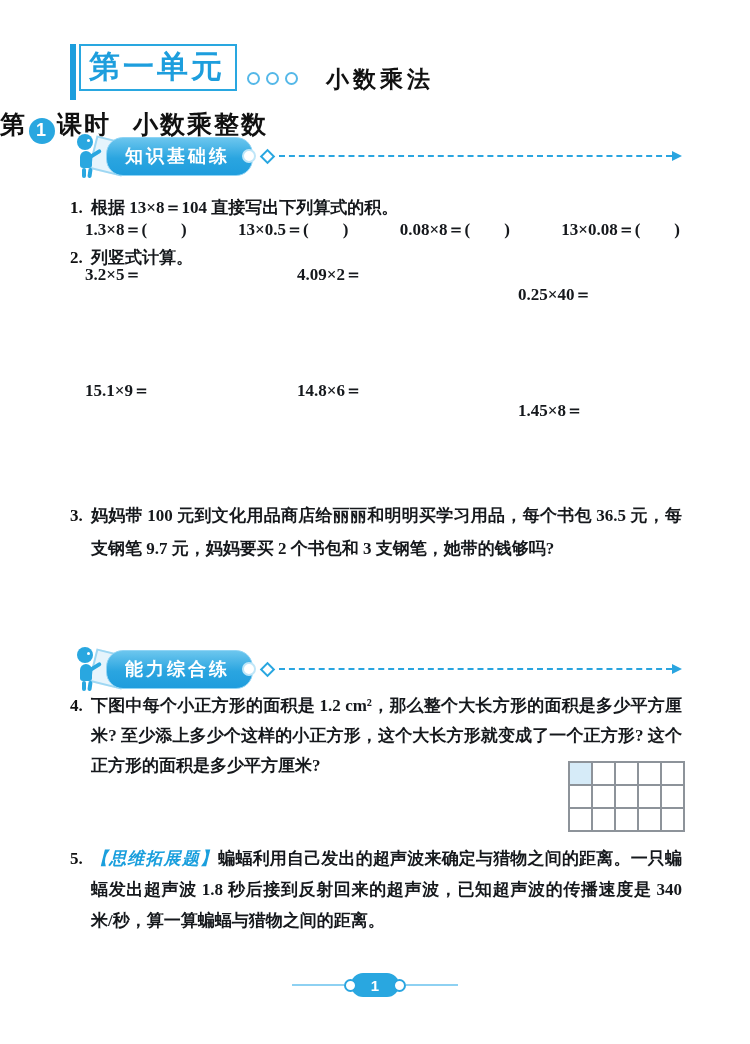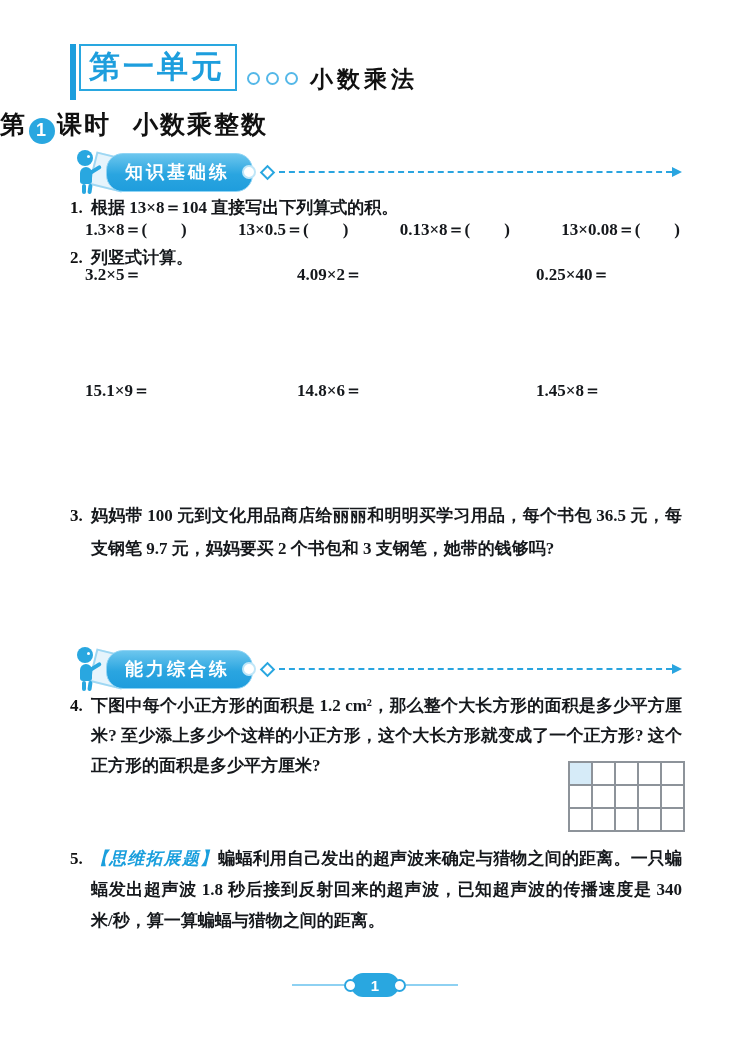--- a/index.html
+++ b/index.html
@@ -8,34 +8,34 @@
 
   
   .unit-header{position:absolute;left:70px;top:44px;display:flex;align-items:flex-start;}
   .unit-bar{width:6px;height:56px;background:#1d9edd;flex:none;}
   .unit-box{margin-left:3px;border:2px solid #29a7e0;padding:2px 10px 4px 8px;}
   .unit-title{font-family:"Liberation Sans",sans-serif;font-weight:bold;font-size:31px;
               color:#1d9edd;letter-spacing:3px;line-height:1.2;}
   .unit-dots{display:flex;gap:6px;margin:28px 12px 0 10px;}
   .unit-dot{width:9px;height:9px;border:2px solid #55b8e8;border-radius:50%;background:#fff;}
   .unit-subject{font-family:"Liberation Sans",sans-serif;font-weight:bold;font-size:23px;
-                color:#111;margin-top:20px;letter-spacing:4px;}
+                color:#111;margin-top:20px;letter-spacing:4px;margin-left:16px;}
 
   
   .lesson-title{position:absolute;top:108px;left:0;width:100%;
                 font-family:"Liberation Sans",sans-serif;font-weight:bold;font-size:25px;
                 color:#111;letter-spacing:2px;}
   .lesson-num{display:inline-flex;width:26px;height:26px;background:#29a7e0;color:#fff;
               border-radius:50%;align-items:center;justify-content:center;font-size:18px;
               vertical-align:-3px;margin:0 2px;}
   .lesson-name{margin-left:22px;}
 
   
   .banner{position:absolute;left:76px;right:68px;height:48px;display:flex;align-items:center;}
-  .banner-1{top:148px;}
+  .banner-1{top:132px;}
   .banner-2{top:645px;text-align:center;}
   .mascot{position:relative;width:28px;height:48px;flex:none;z-index:3;}
   .mascot-head{position:absolute;left:1px;top:2px;width:16px;height:16px;background:#29a7e0;border-radius:50%;}
   .mascot-eye{position:absolute;left:11px;top:7px;width:3px;height:3px;background:#fff;border-radius:50%;}
   .mascot-arm{position:absolute;left:12px;top:20px;width:14px;height:4px;background:#29a7e0;
               border-radius:2px;transform:rotate(-32deg);}
   .mascot-body{position:absolute;left:4px;top:19px;width:12px;height:17px;background:#29a7e0;
                border-radius:6px 6px 3px 3px;}
   .mascot-leg{position:absolute;left:6px;top:36px;width:4px;height:10px;background:#29a7e0;border-radius:2px;}
   .mascot-leg.l2{left:12px;transform:rotate(8deg);}
@@ -61,21 +61,21 @@
   .pnum{flex:none;width:21px;color:#111;}
   .ptext{flex:1;text-align:justify;}
   #p1{top:192px;}
   .p1-eqs{position:absolute;left:15px;right:2px;top:218px;display:flex;
           justify-content:space-between;font-size:17px;font-weight:bold;}
   #p2{top:242px;}
   .calc-row{position:absolute;left:0;right:0;height:24px;font-size:17px;font-weight:bold;text-align:right;}
   .calc-row-1{top:263px;}
   .calc-row-2{top:379px;}
   .calc-item{position:absolute;top:0;}
-  .c1{left:15px;}  .c2{left:227px;}  .c3{left:466px;}
+  .c1{left:15px;}  .c2{left:227px;}  .c3{left:448px;margin-top:20px;}
   #p3{top:499px;line-height:33px;}
   #p4{top:691px;line-height:30px;}
   #p5{top:843px;line-height:31px;}
   .tag{color:#1a9fdd;font-style:italic;letter-spacing:1px;}
 
   
   .grid-box{position:absolute;left:498px;top:761px;display:grid;
             grid-template-columns:repeat(5,21px);grid-auto-rows:21px;gap:2px;
             background:#8d939a;padding:2px;width:max-content;}
   .gcell{background:#fff;}
@@ -154,21 +154,21 @@
 
   <div class="content">
 
     <div class="problem" id="p1">
       <span class="pnum">1.</span>
       <span class="ptext">根据 13×8＝104 直接写出下列算式的积。</span>
     </div>
     <div class="p1-eqs">
       <span>1.3×8＝(　　)</span>
       <span>13×0.5＝(　　)</span>
-      <span>0.13×8＝(　　)</span>
+      <span>0.08×8＝(　　)</span>
       <span>13×0.08＝(　　)</span>
     </div>
 
     <div class="problem" id="p2">
       <span class="pnum">2.</span>
       <span class="ptext">列竖式计算。</span>
     </div>
     <div class="calc-row calc-row-1">
       <span class="calc-item c1">3.2×5＝</span>
       <span class="calc-item c2">4.09×2＝</span>

